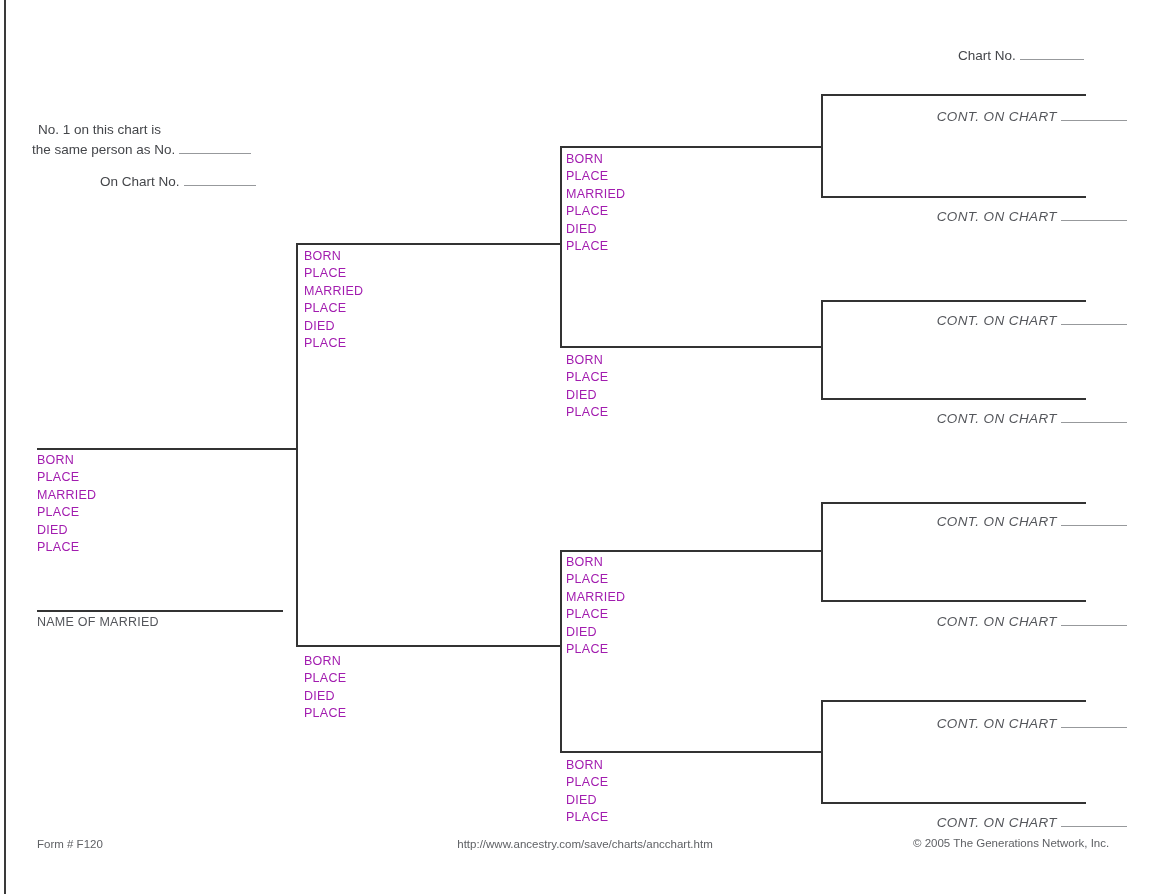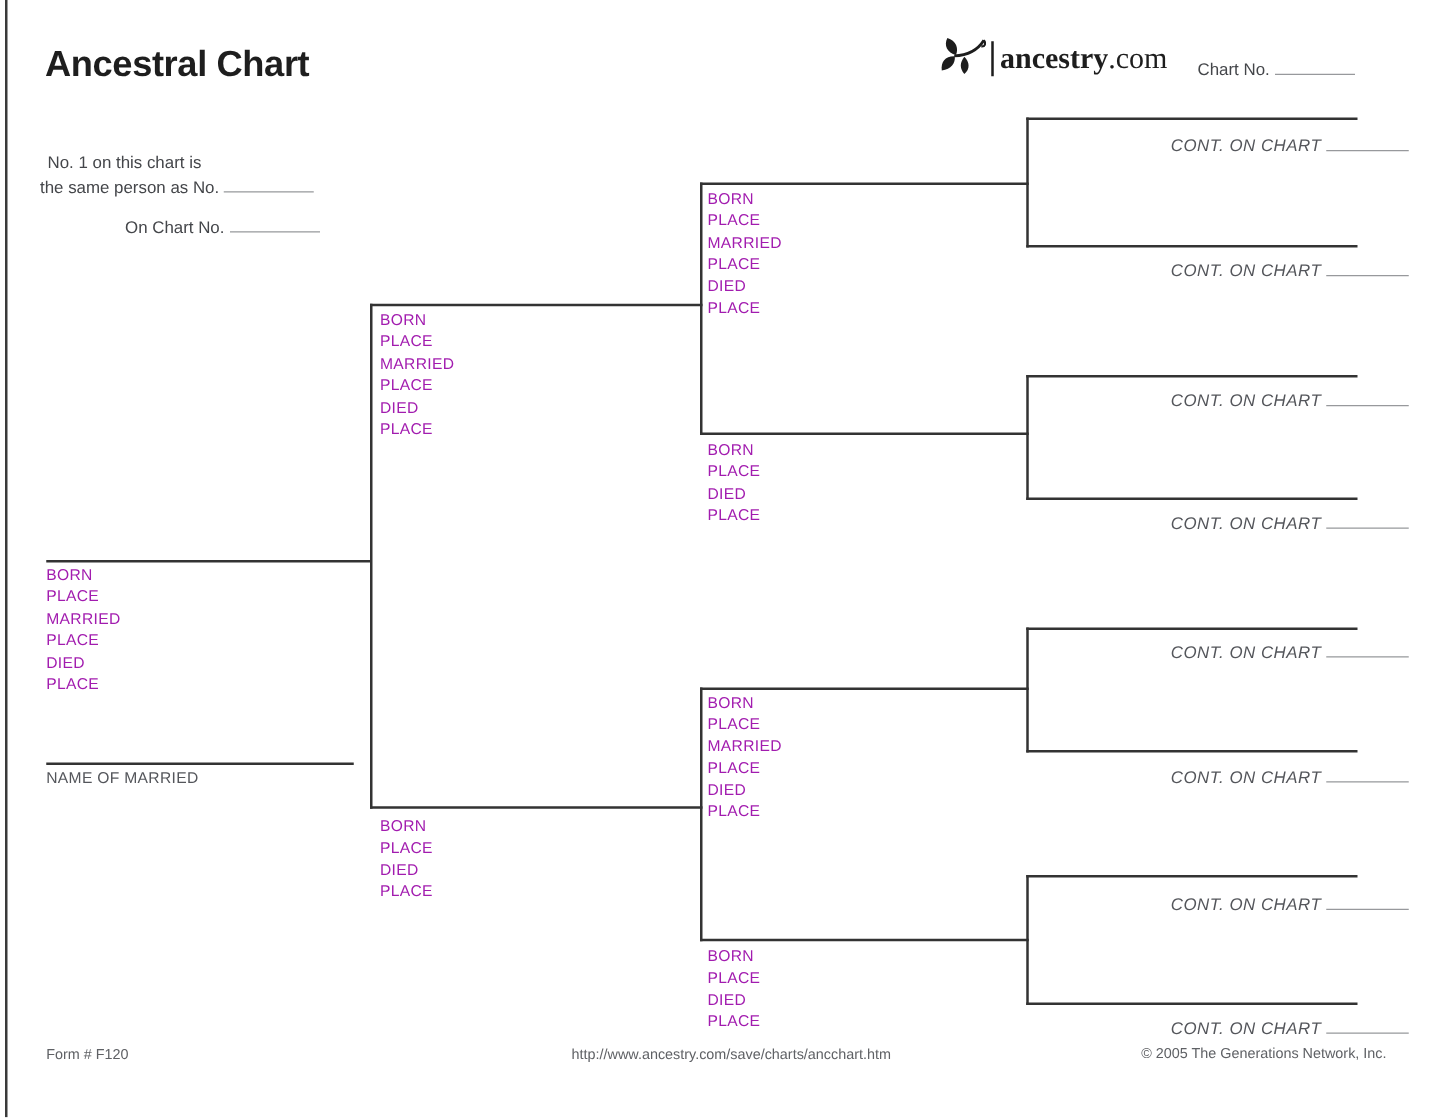--- a/index.html
+++ b/index.html
@@ -38,38 +38,21 @@
   .cont .blank{width:66px;}
   .footer{position:absolute;font-size:11.5px;color:#5f6165;}
   .footer.center{left:400px;width:370px;text-align:center;}
 </style>
 </head>
 <body>
 
 <div class="page">
   <div class="page-edge"></div>
 
-  <div class="title">Ancestral Chart</div>
 
-  <div class="logo">
-    <span>
-      <svg width="38" height="33" viewBox="0 0 40 34">
-        <g fill="#1d1d1d" stroke="none">
-          <path d="M13.5 16.5 C6 14.5 3 8.5 6.2 2.2 C13.5 4.5 15.8 10.5 13.5 16.5 Z"></path>
-          <path d="M12.5 17.5 C4.5 17.2 0.5 22 1.5 29.5 C9.5 28.5 13 23.5 12.5 17.5 Z"></path>
-          <path d="M20.5 18 C16.5 23 16.5 28 20.5 32.5 C25.5 28.5 25 22.5 20.5 18 Z"></path>
-        </g>
-        <path d="M37 4 C31 13.5 23 16.8 12 17.2" fill="none" stroke="#1d1d1d" stroke-width="2.4"></path>
-        <path d="M37 4 C39 6.5 38 9.5 34.8 9.2" fill="none" stroke="#1d1d1d" stroke-width="1.8"></path>
-      </svg>
-    </span>
-    <span class="bar"></span>
-    <span class="brand">ancestry</span>
-      <span class="tld">.com</span>
-  </div>
 
   <div class="chart-no">
     <span>Chart No.</span><span class="blank" style="width:64px"></span>
   </div>
 
   <div class="ref" style="left:38px;top:122px">No. 1 on this chart is</div>
   <div class="ref" style="left:32px;top:141px">
     <span>the same person as No.</span><span class="blank" style="width:72px"></span>
   </div>
   <div class="ref" style="left:100px;top:173px">

